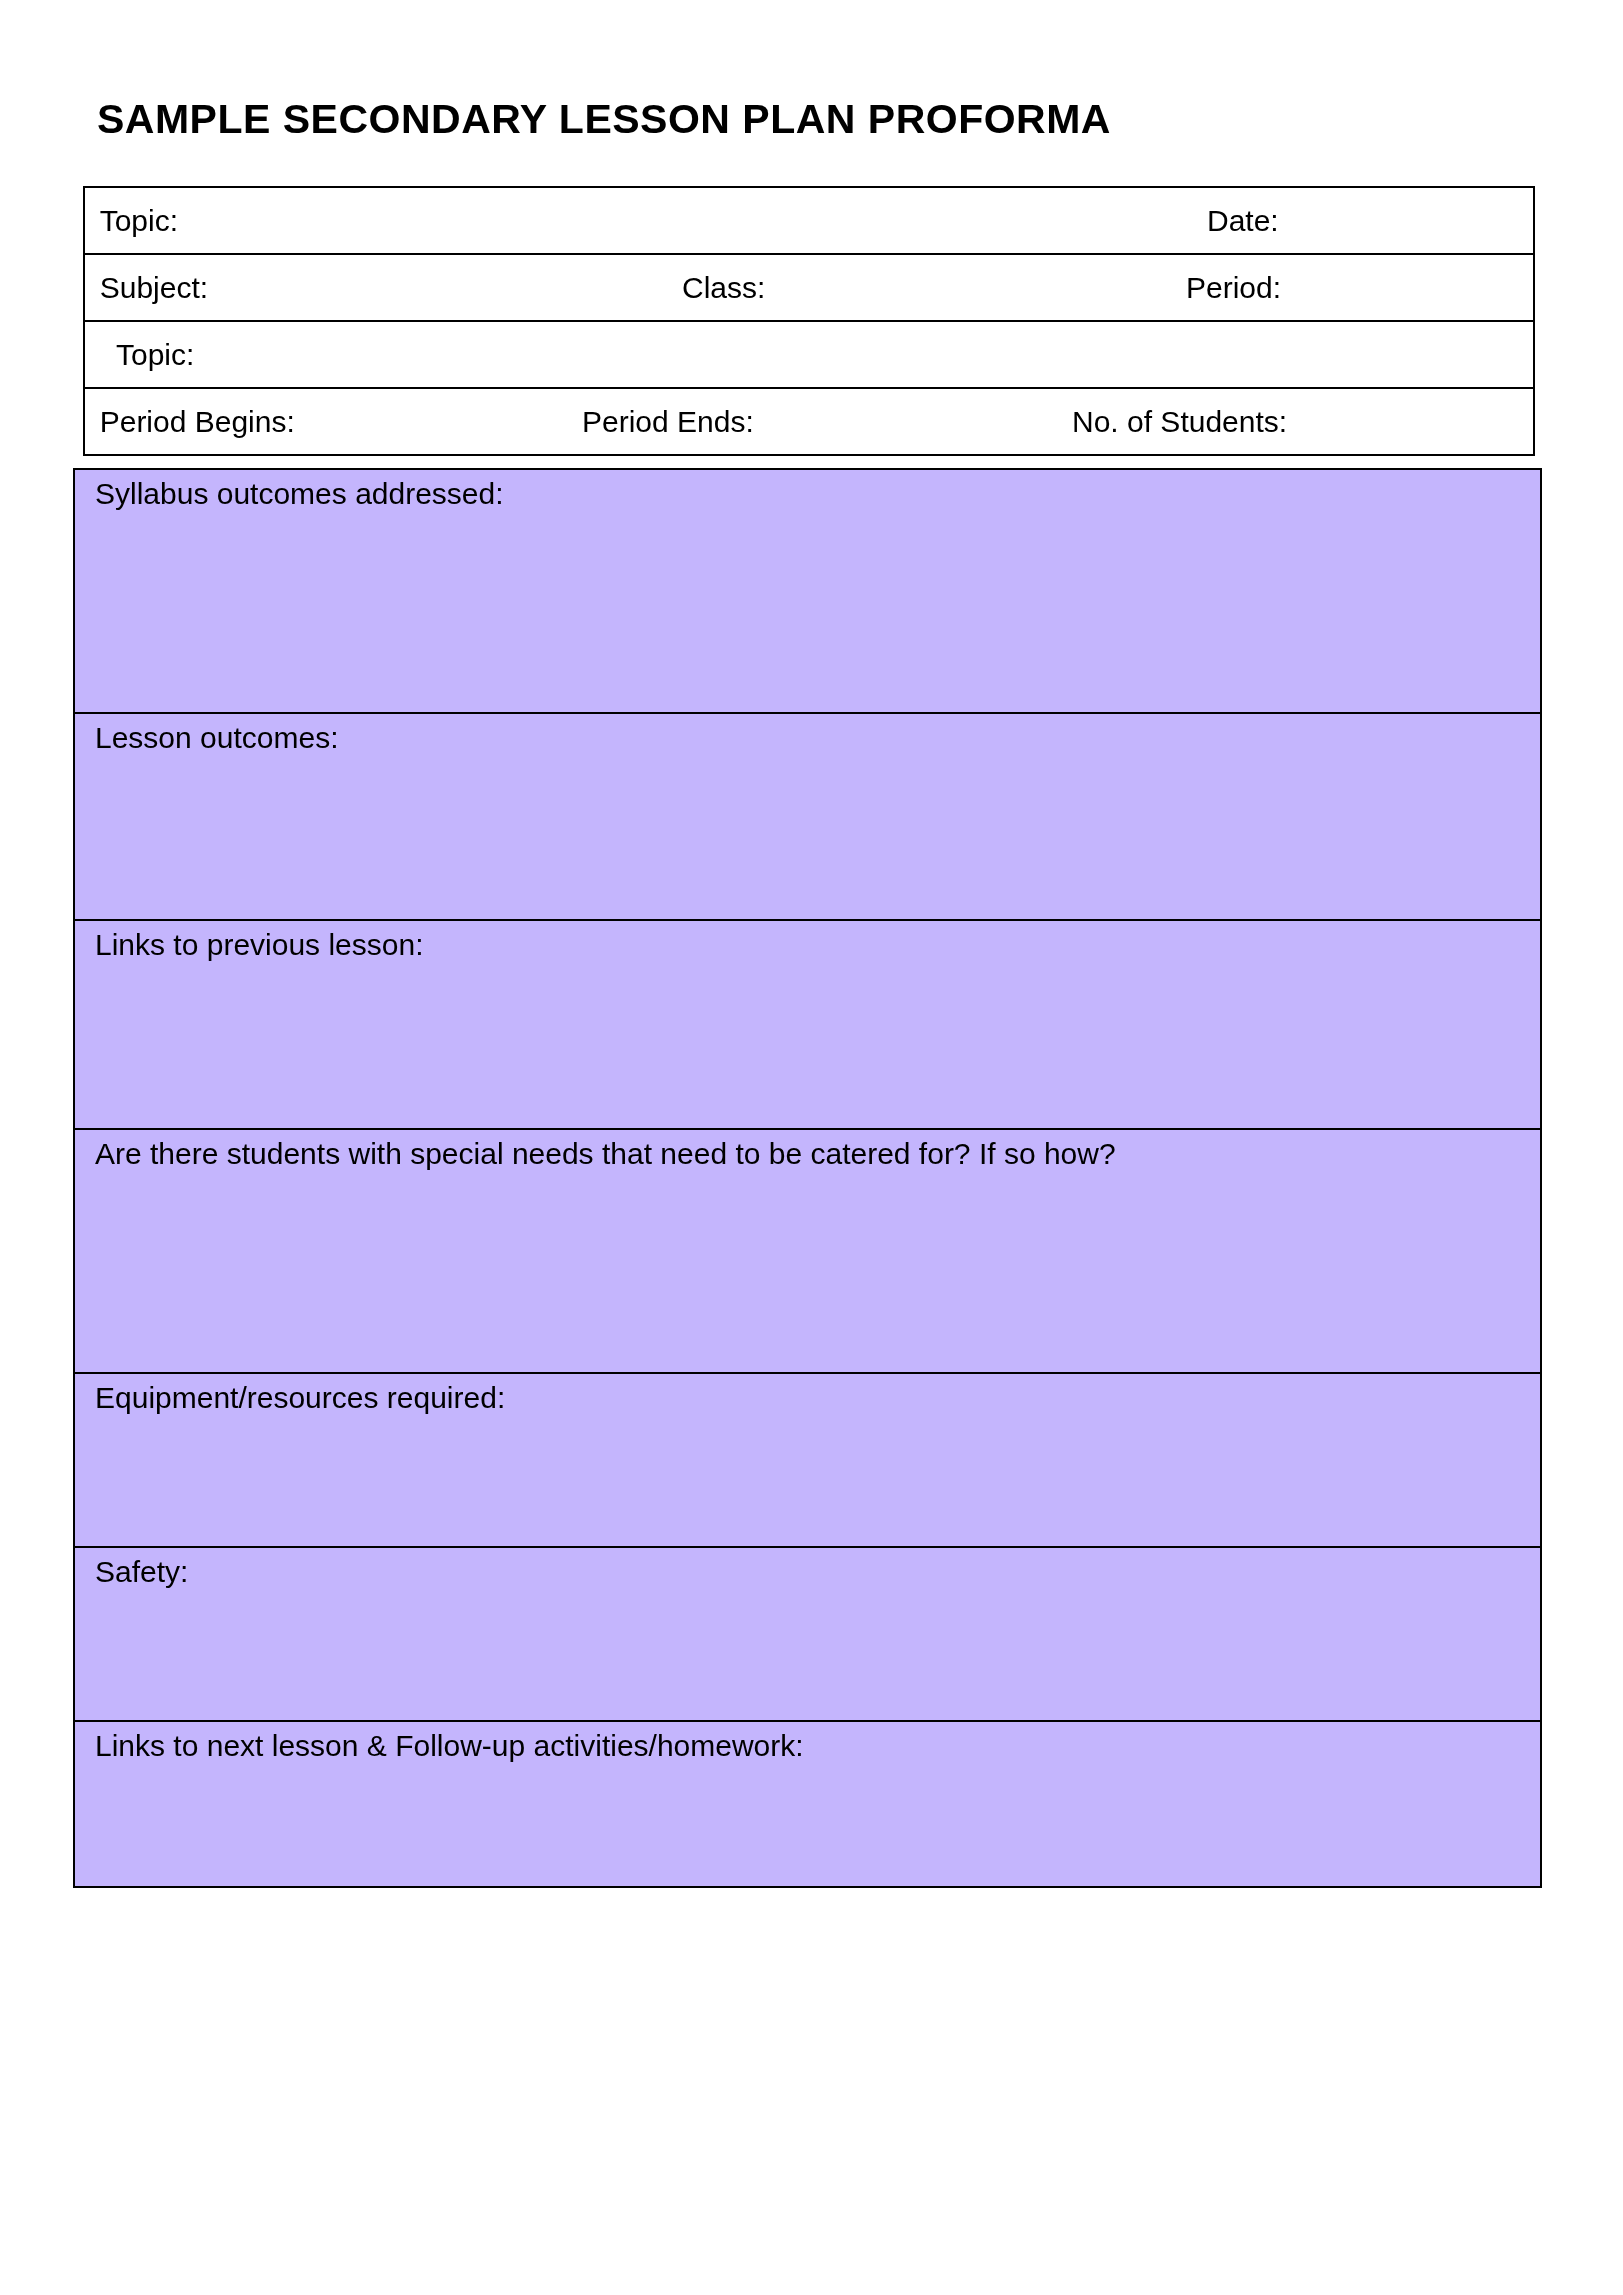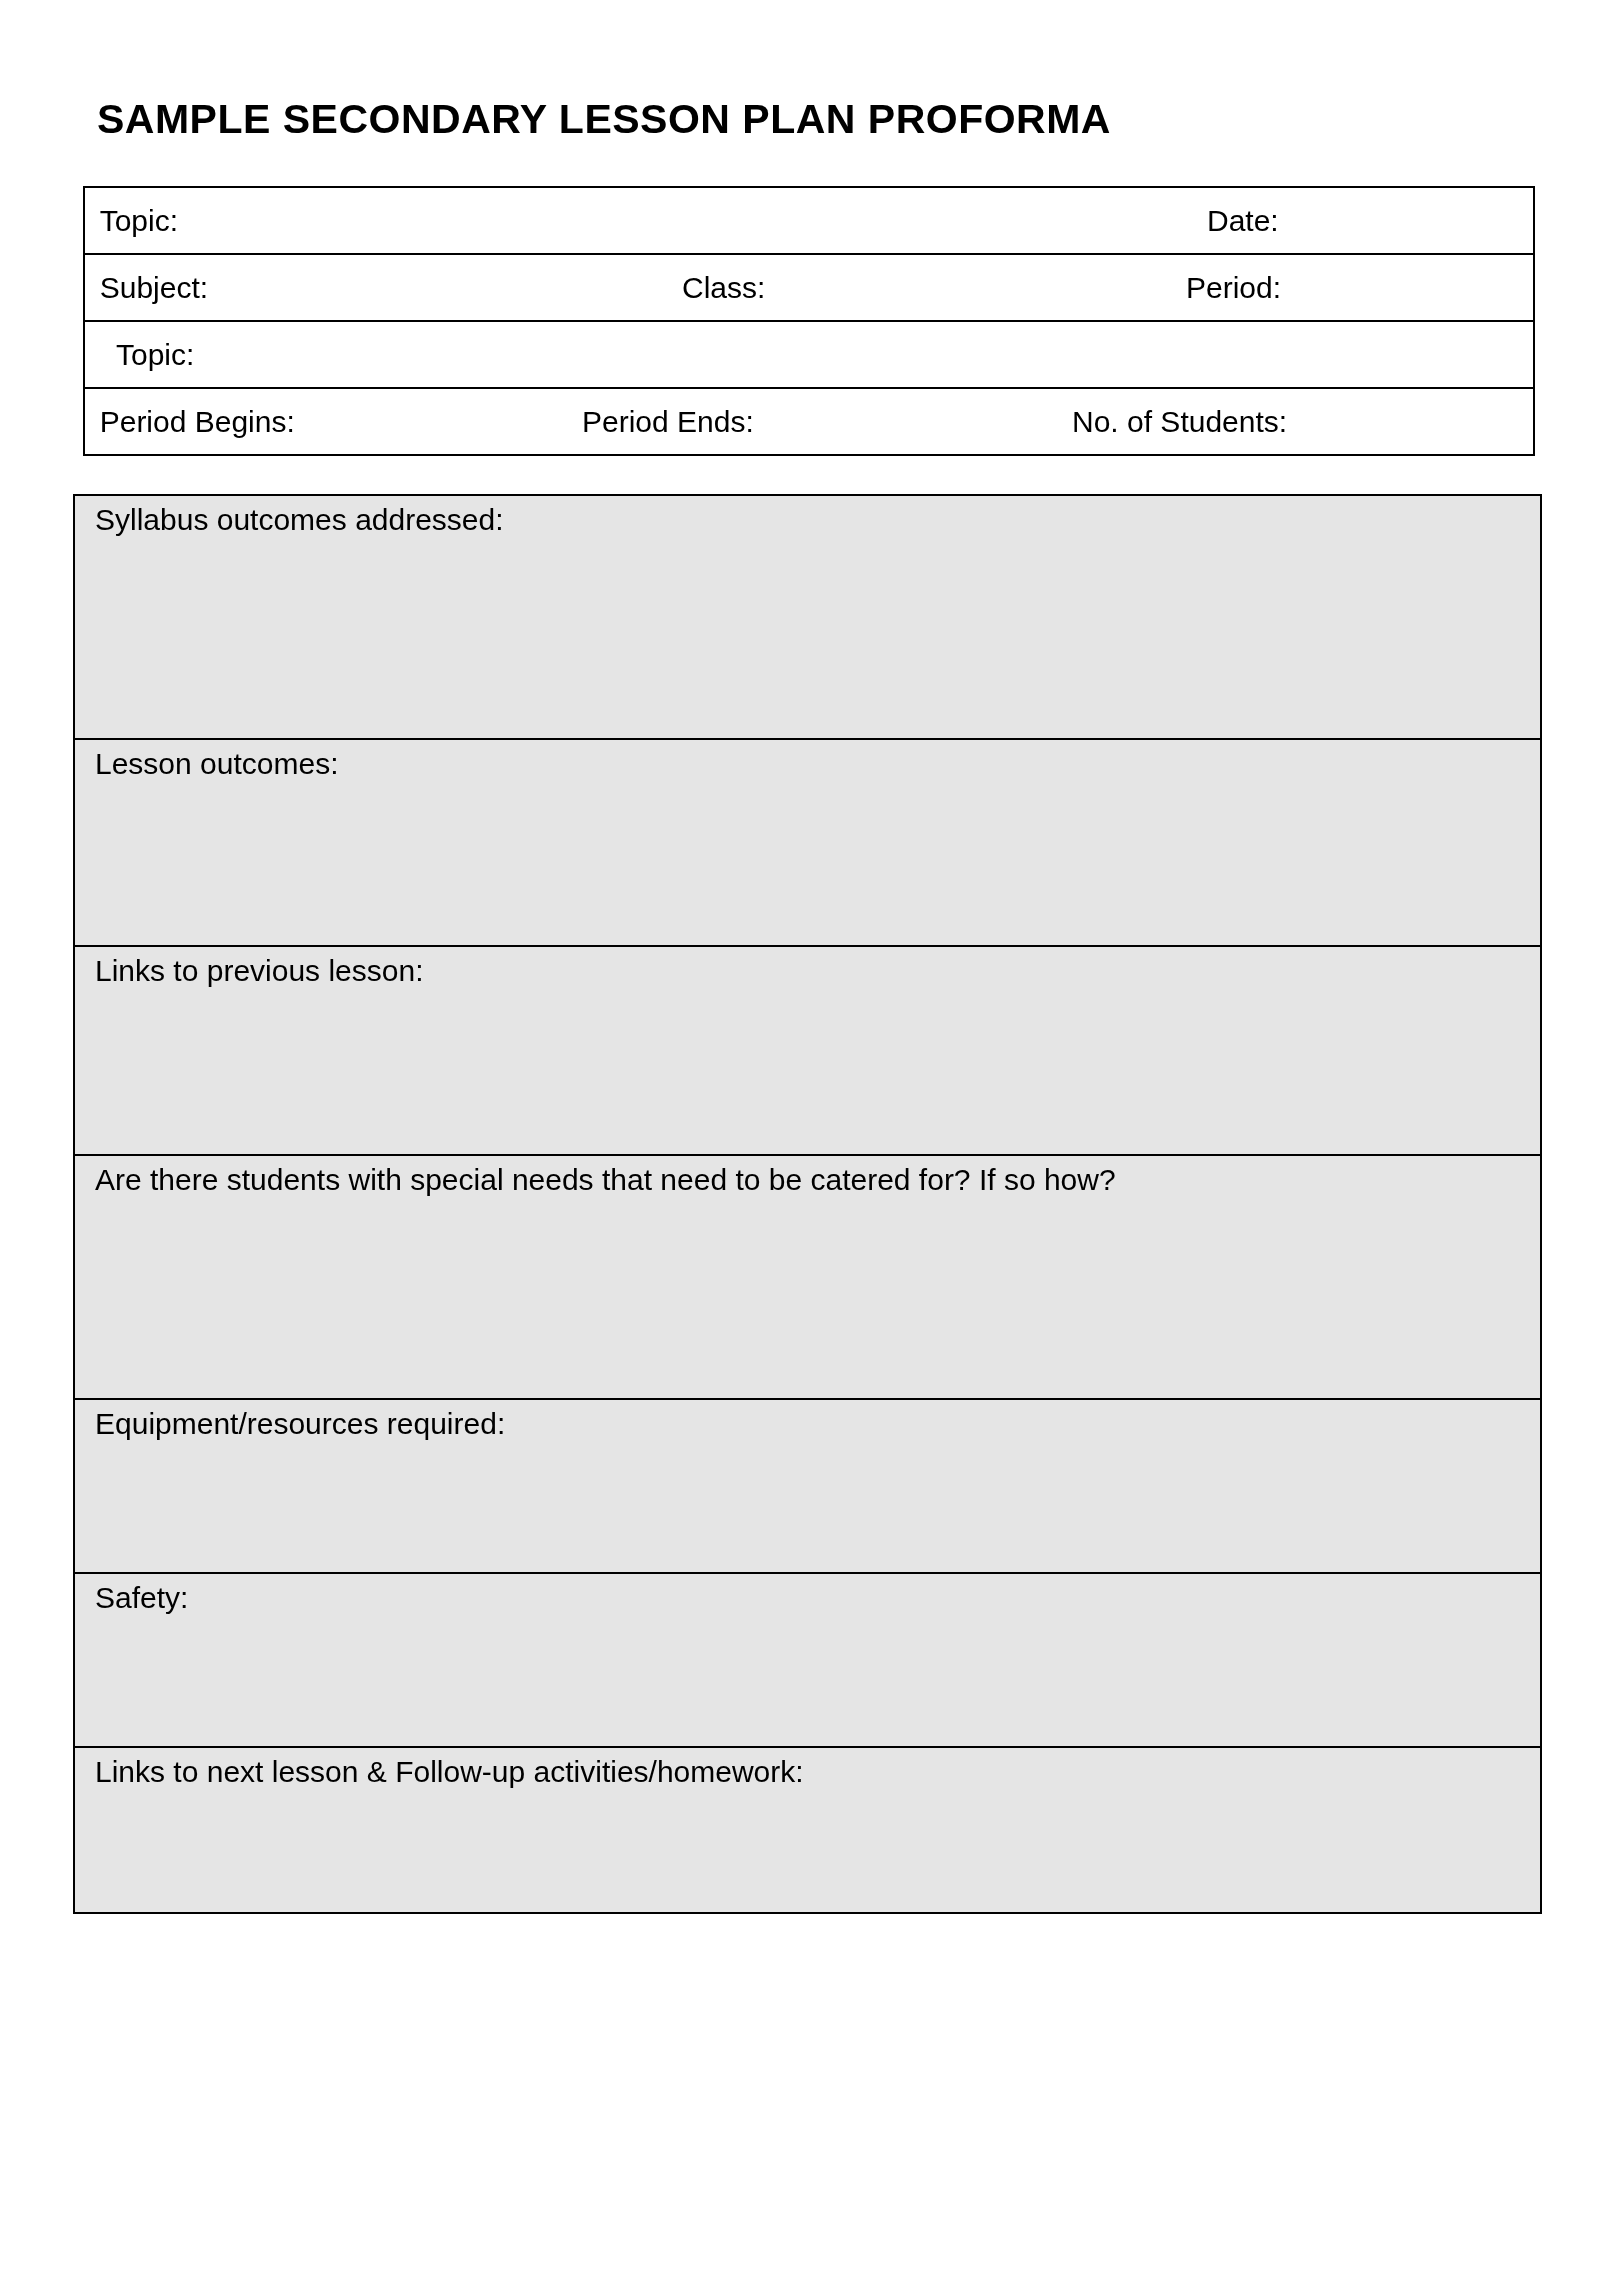--- a/index.html
+++ b/index.html
@@ -45,24 +45,24 @@
     position: absolute;
     top: 50%;
     transform: translateY(-50%);
     font-size: 30px;
     white-space: nowrap;
   }
   
   .sections-table {
     position: absolute;
     left: 73px;
-    top: 494px;
+    top: 468px;
     width: 1465px;
     border: 2.8px solid #000000;
-    background: #e5e5e5;
+    background: #c4b5fd;
   }
   .section-row {
     position: relative;
     border-bottom: 2.8px solid #000000;
   }
   .section-row:last-child {
     border-bottom: none;
   }
   .section-label {
     position: absolute;

